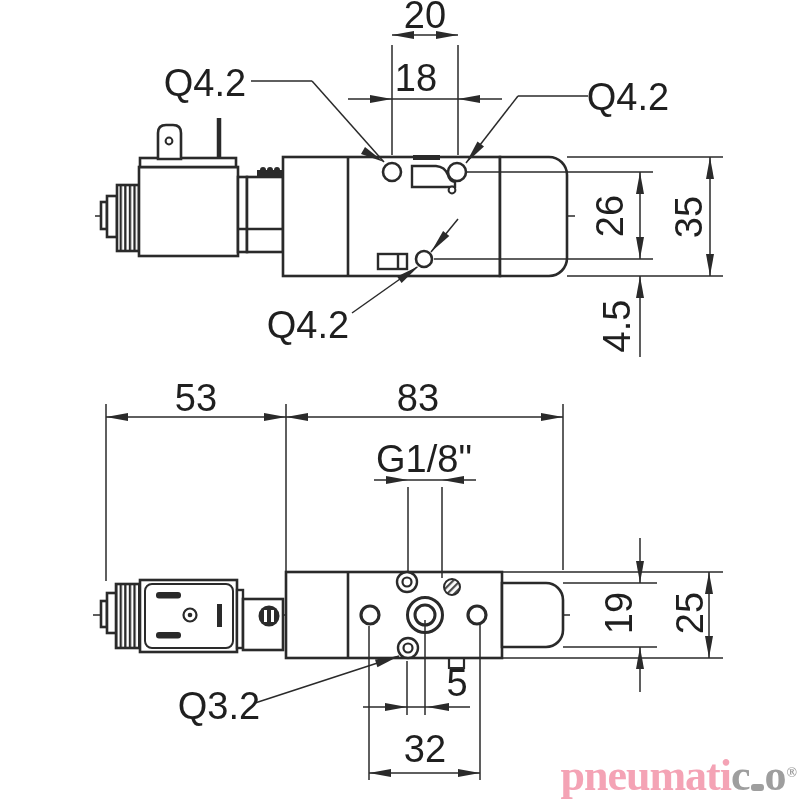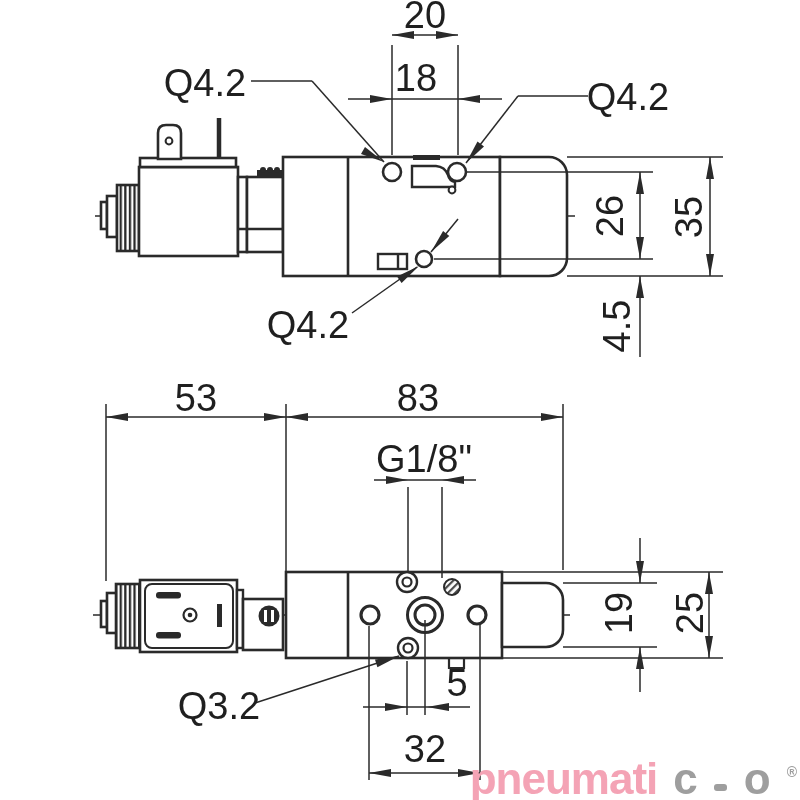--- a/index.html
+++ b/index.html
@@ -1,22 +1,22 @@
 <!DOCTYPE html>
 <html><head>
 <meta charset="utf-8">
 <style>
   html,body{margin:0;padding:0;background:#fff;}
   #stage{position:relative;width:800px;height:800px;background:#fff;overflow:hidden;
          font-family:"Liberation Sans",sans-serif;}
   svg{position:absolute;left:0;top:0;}
   svg text{font-family:"Liberation Sans",sans-serif;font-size:38px;fill:#1f1f1f;}
-  .logo{position:absolute;right:3px;bottom:0px;height:42px;display:flex;align-items:center;
-        font-family:Liberation Sans, sans-serif;font-weight:bold;font-size:44px;line-height:0.82;
-        letter-spacing:-1px;white-space:nowrap;gap:16px;}
+  .logo{position:absolute;right:3px;bottom:0px;height:42px;display:flex;align-items:flex-start;
+        font-family:Liberation Serif, serif;font-weight:bold;font-size:44px;line-height:0.82;
+        letter-spacing:-1px;white-space:nowrap;}
   .lg-pink{color:#f4a3b5;}
   .lg-gray{color:#9e9e9e;}
   .lg-dash{display:inline-block;width:13px;height:7px;background:#9e9e9e;border-radius:3px;
            margin:0 1px 9px 1px;align-self:flex-end;}
   .lg-reg{color:#9e9e9e;font-size:14px;letter-spacing:0;margin:0 0 22px 1px;align-self:flex-end;}
 </style>
 </head>
 <body>
 
 <div id="stage">

